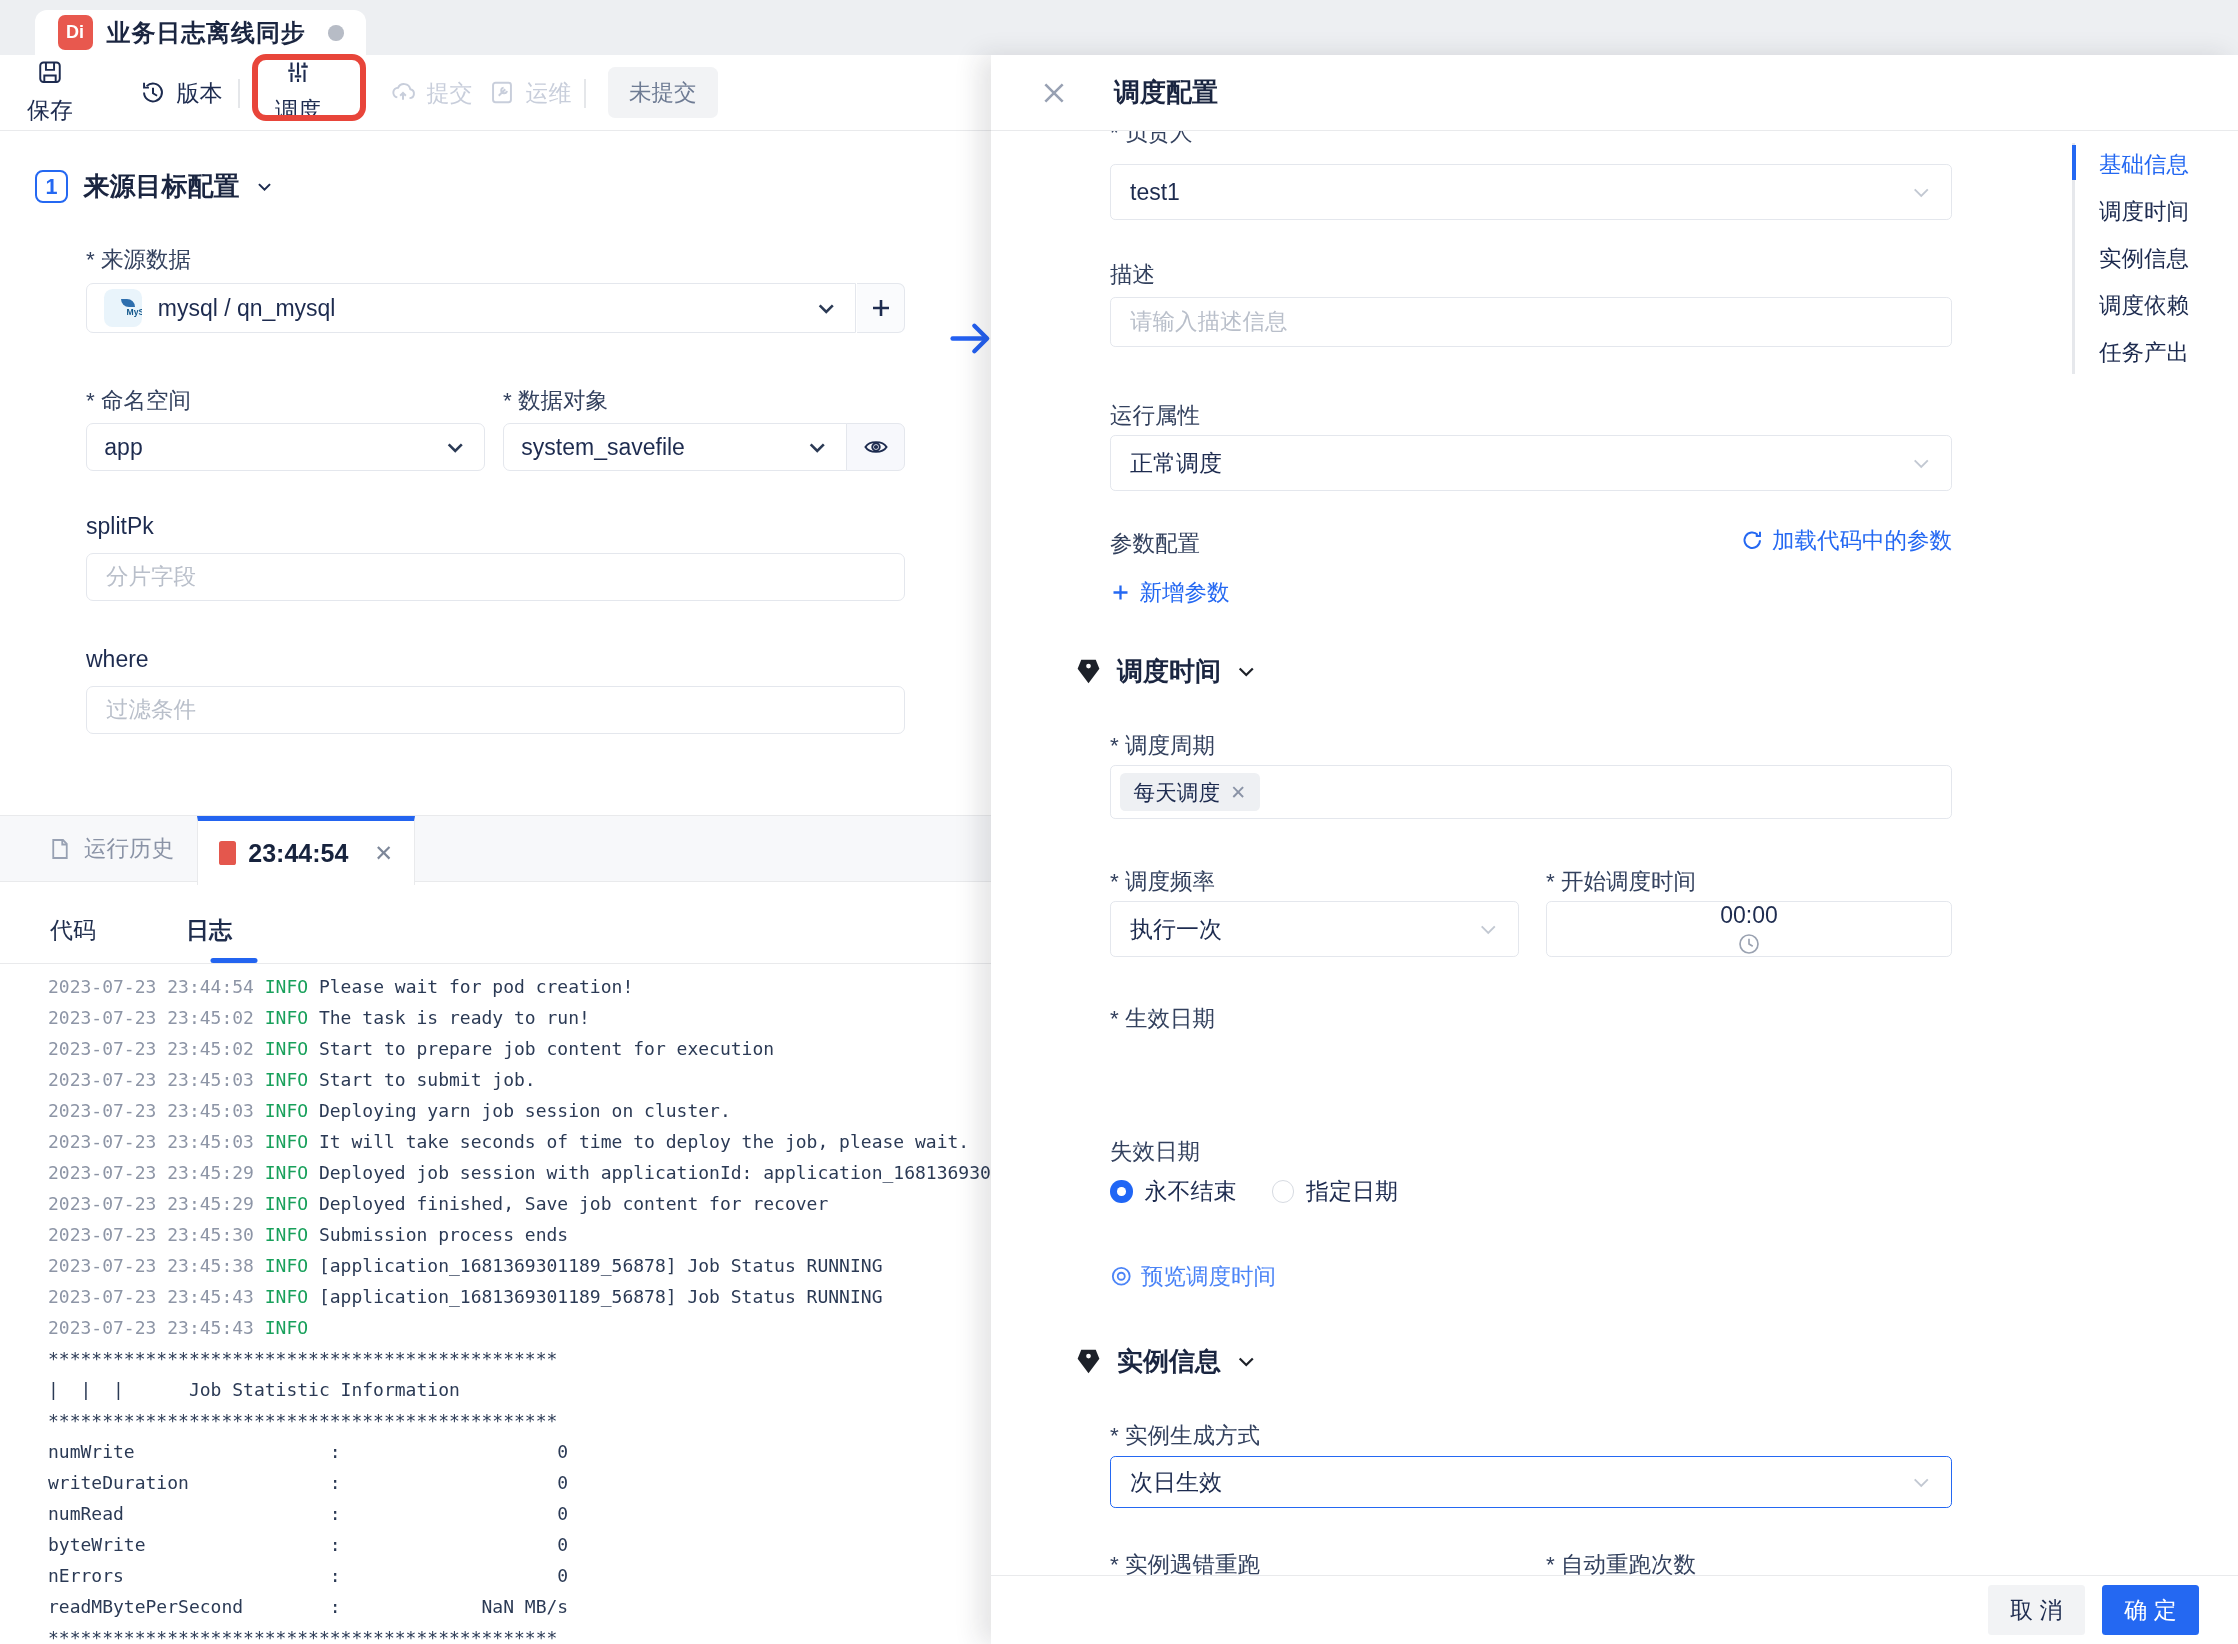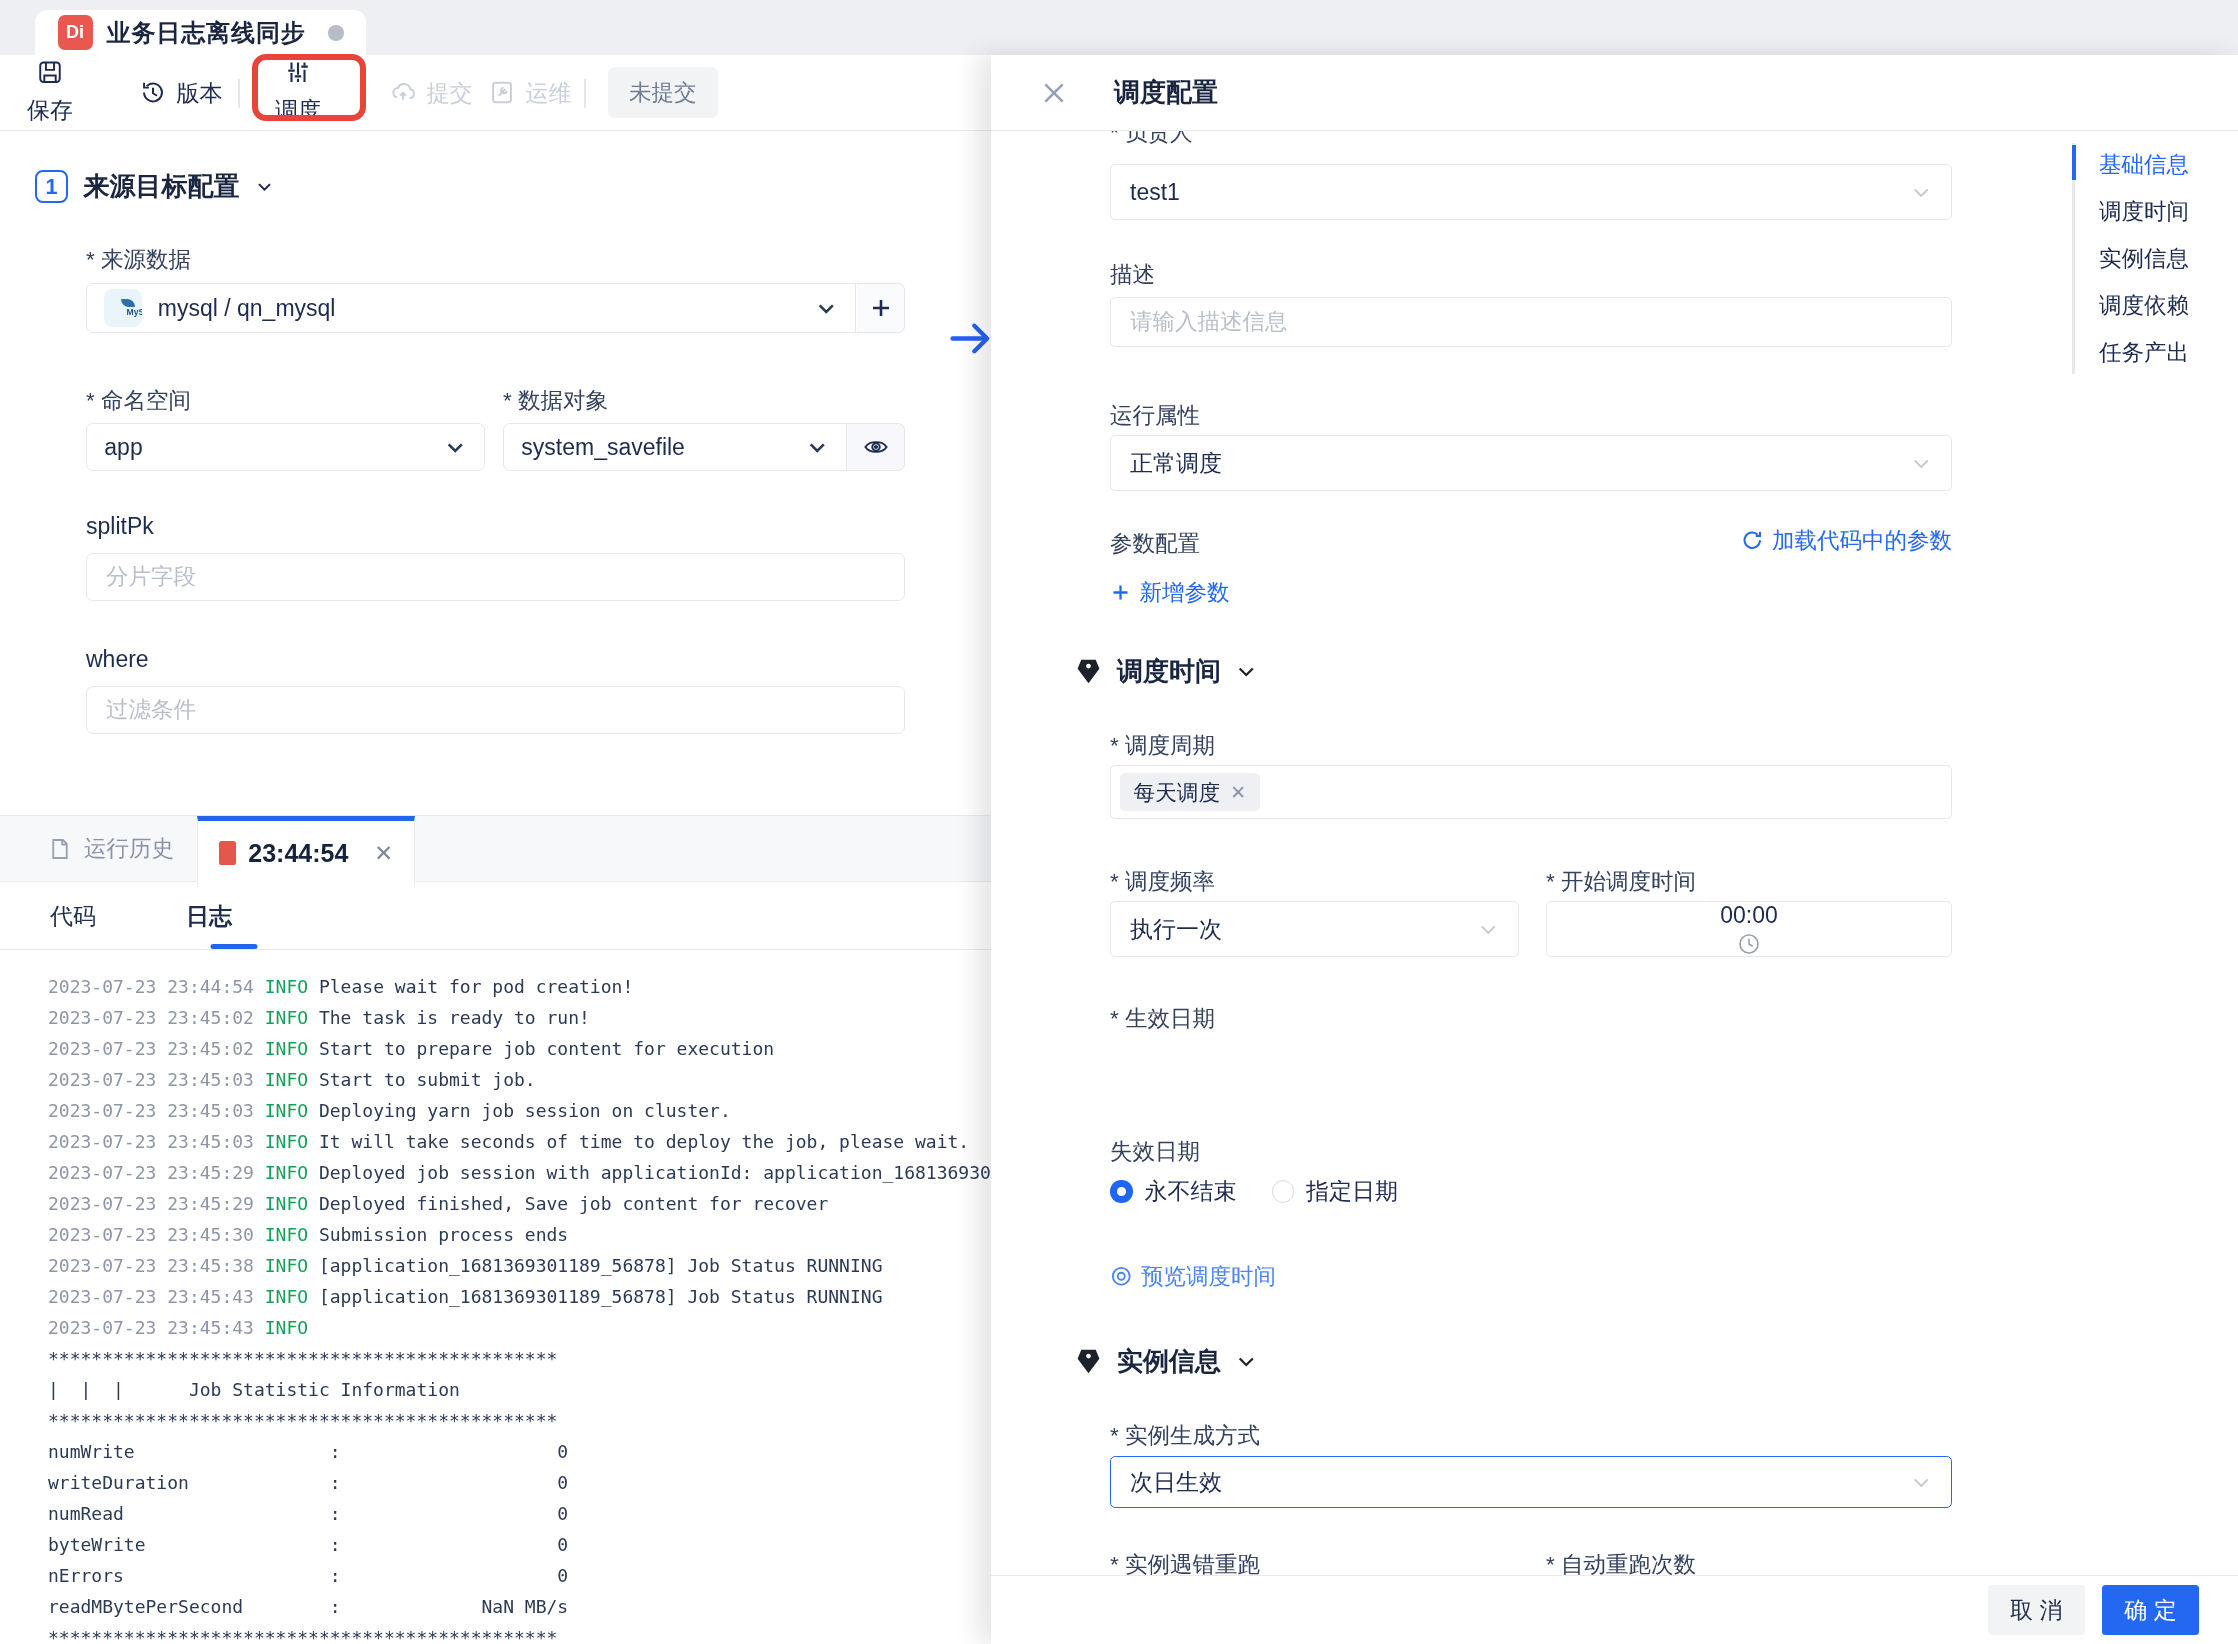--- a/index.html
+++ b/index.html
@@ -56,21 +56,21 @@
   .run-tabs { position:absolute; left:0; top:0; width:100%; height:67px; background:#f7f8fa;
     border-top:1.7px solid #e9eaec; border-bottom:1.7px solid #e9eaec; }
   .history-tab { position:absolute; left:48px; top:0; height:100%; display:flex; align-items:center;
     gap:12px; font-size:22.5px; color:#8a93a6; cursor:pointer; }
   .run-instance-tab { position:absolute; left:197px; top:0; width:218px; height:69px; background:#fff;
     border-top:5.2px solid #2364f0; border-left:1.7px solid #e9eaec; border-right:1.7px solid #e9eaec;
     display:flex; align-items:center; padding:0 21px; gap:12px; cursor:pointer; z-index:2; }
   .red-sq { width:17.3px; height:24px; background:#e4574d; border-radius:2.6px; }
   .run-instance-title { font-size:25px; font-weight:bold; color:#17233d; }
   .run-tab-close { margin-left:auto; color:#7d8799; font-size:22.5px; }
-  .view-tabs { position:absolute; left:0; top:69px; width:100%; height:66px; background:#fff;
+  .view-tabs { position:absolute; left:0; top:83px; width:100%; height:66px; background:#fff;
     border-bottom:1.7px solid #e9eaec; display:flex; align-items:center; padding-left:50px; }
   .view-tab { font-size:23px; color:#1f2d4d; cursor:pointer; height:100%; display:flex; align-items:center; position:relative; }
   .view-tab.active { font-weight:bold; }
   .view-tab.active::after { content:""; position:absolute; left:50%; transform:translateX(-50%);
     bottom:0; width:47px; height:5.2px; background:#2364f0; border-radius:2.6px; }
   .log-area { position:absolute; left:0; top:135px; width:991px; height:694px; overflow:hidden;
     padding:21px 0 0 48px; }
   .log-line { font-family:"DejaVu Sans Mono","Liberation Mono",monospace; font-size:18px;
     line-height:31px; white-space:pre; color:#2b3a55; }
   .log-line .lt { color:#8d95a6; }

